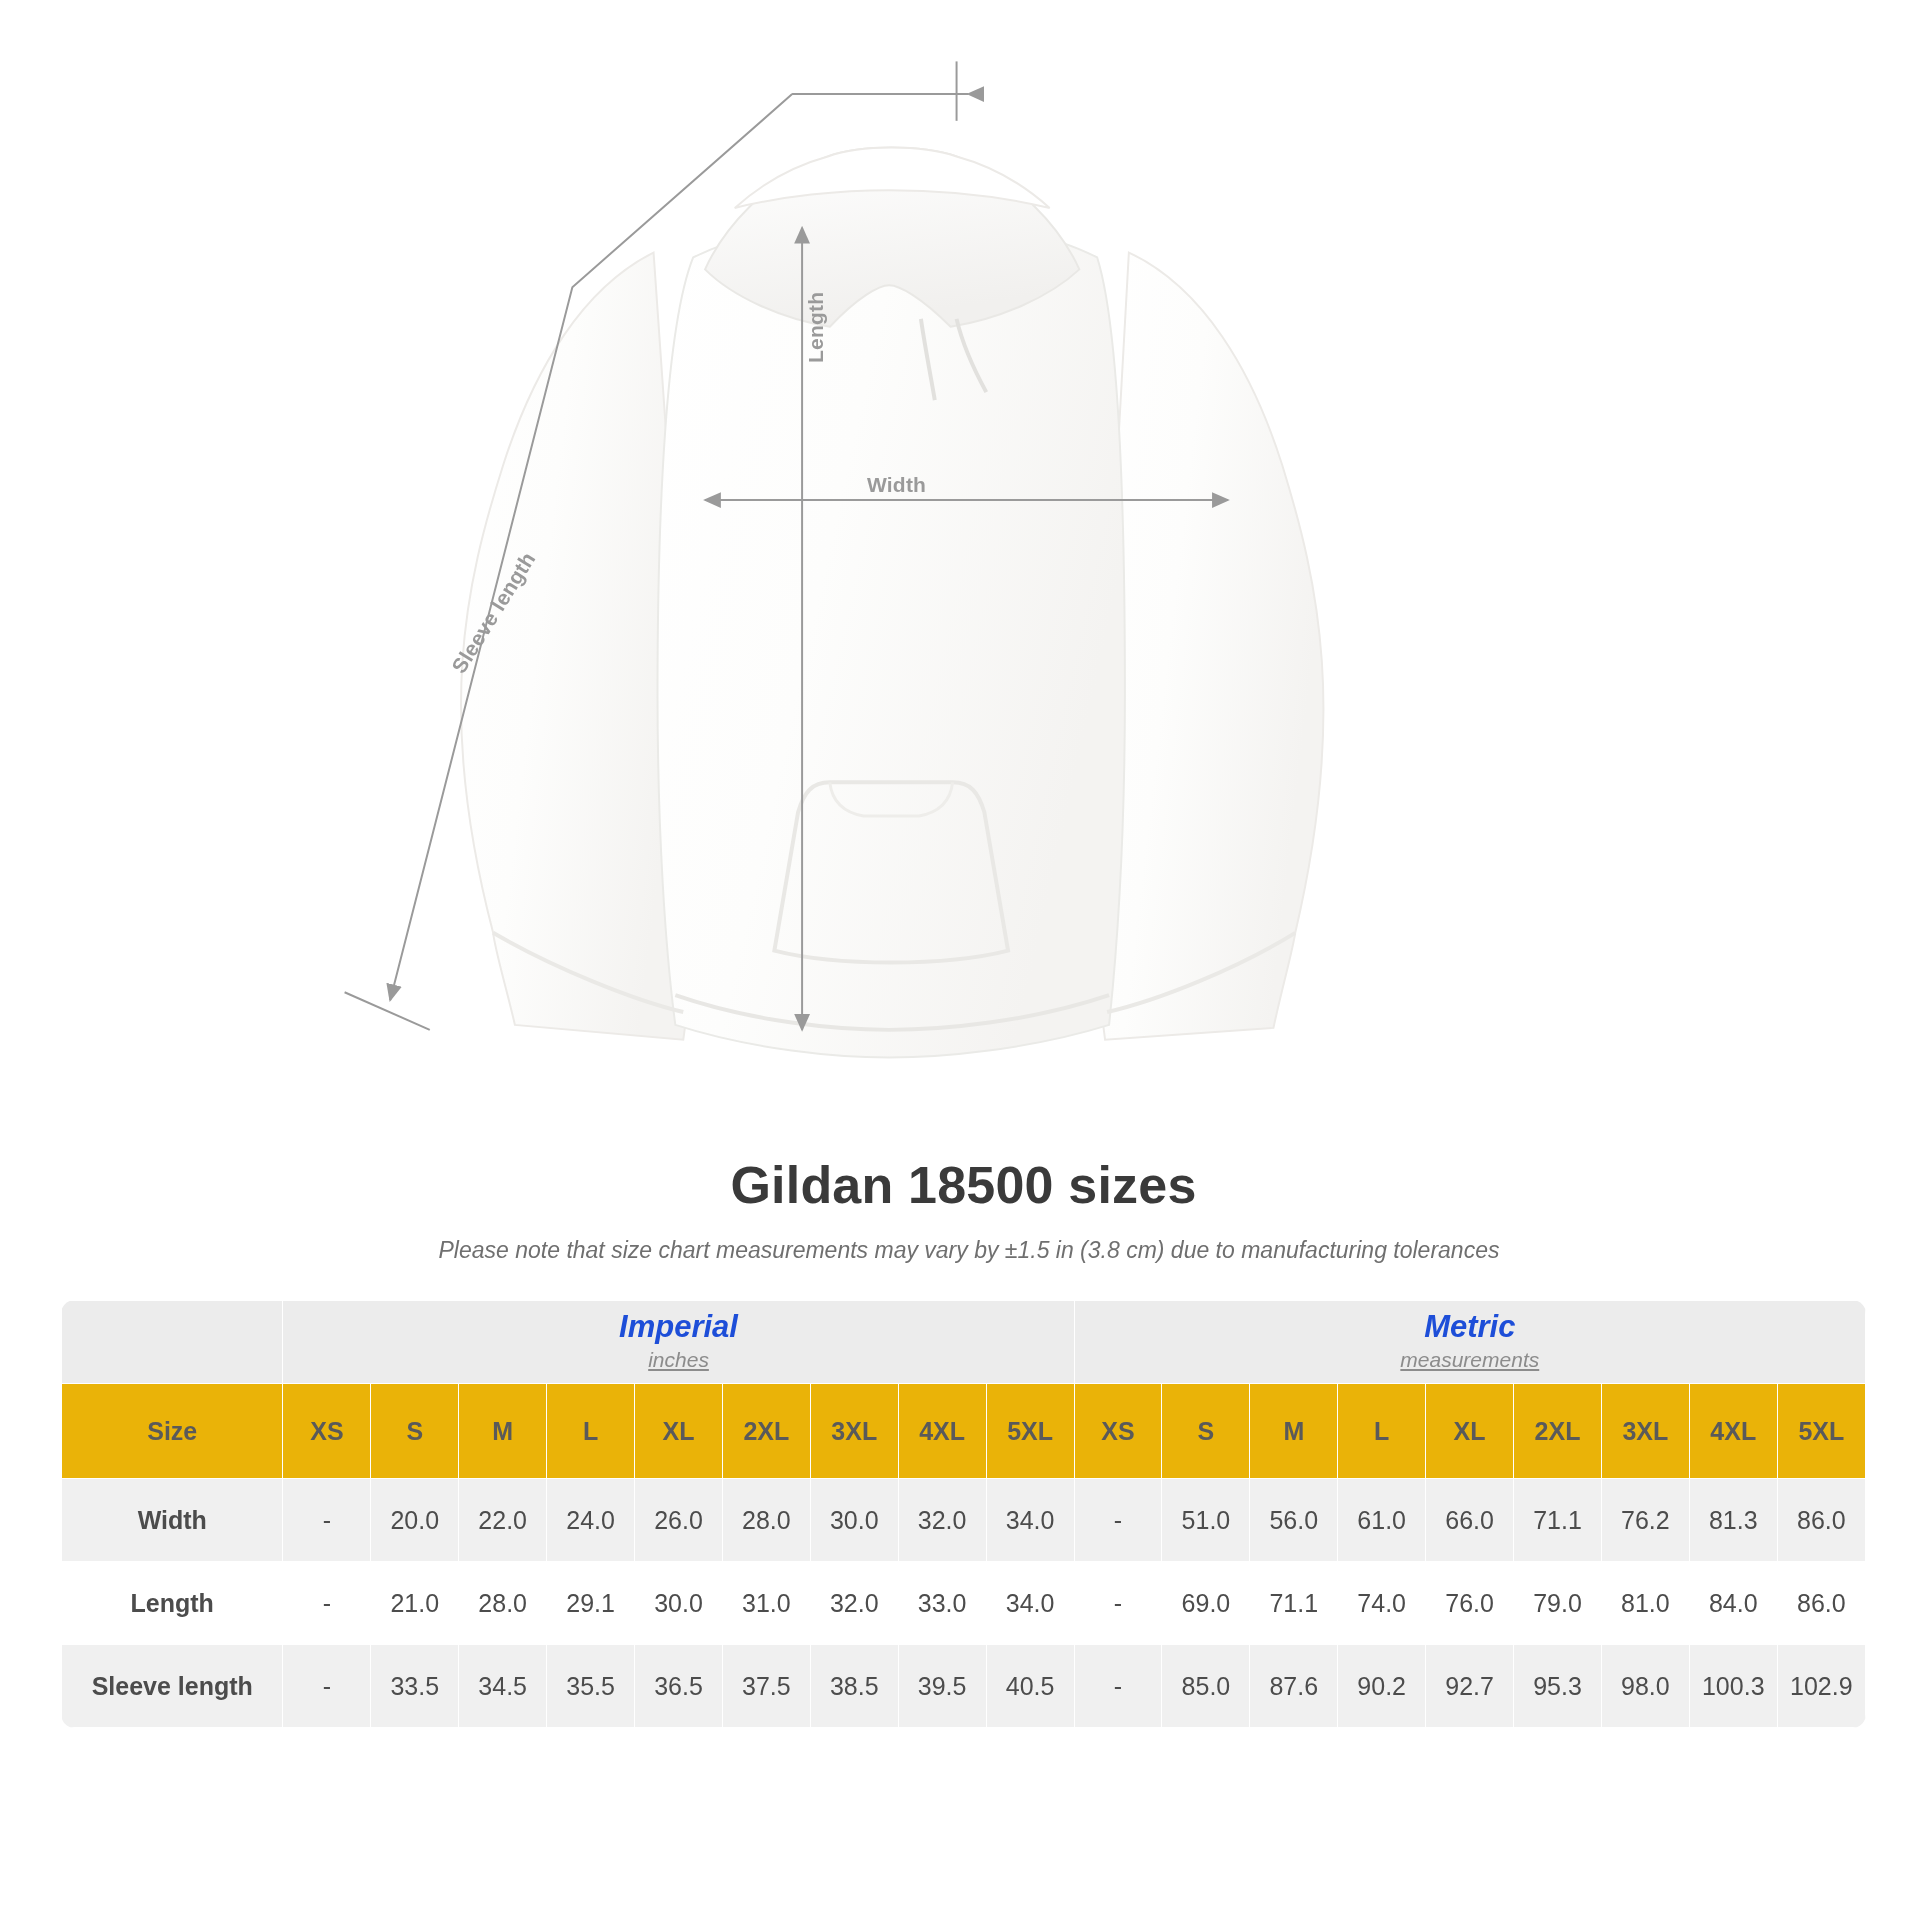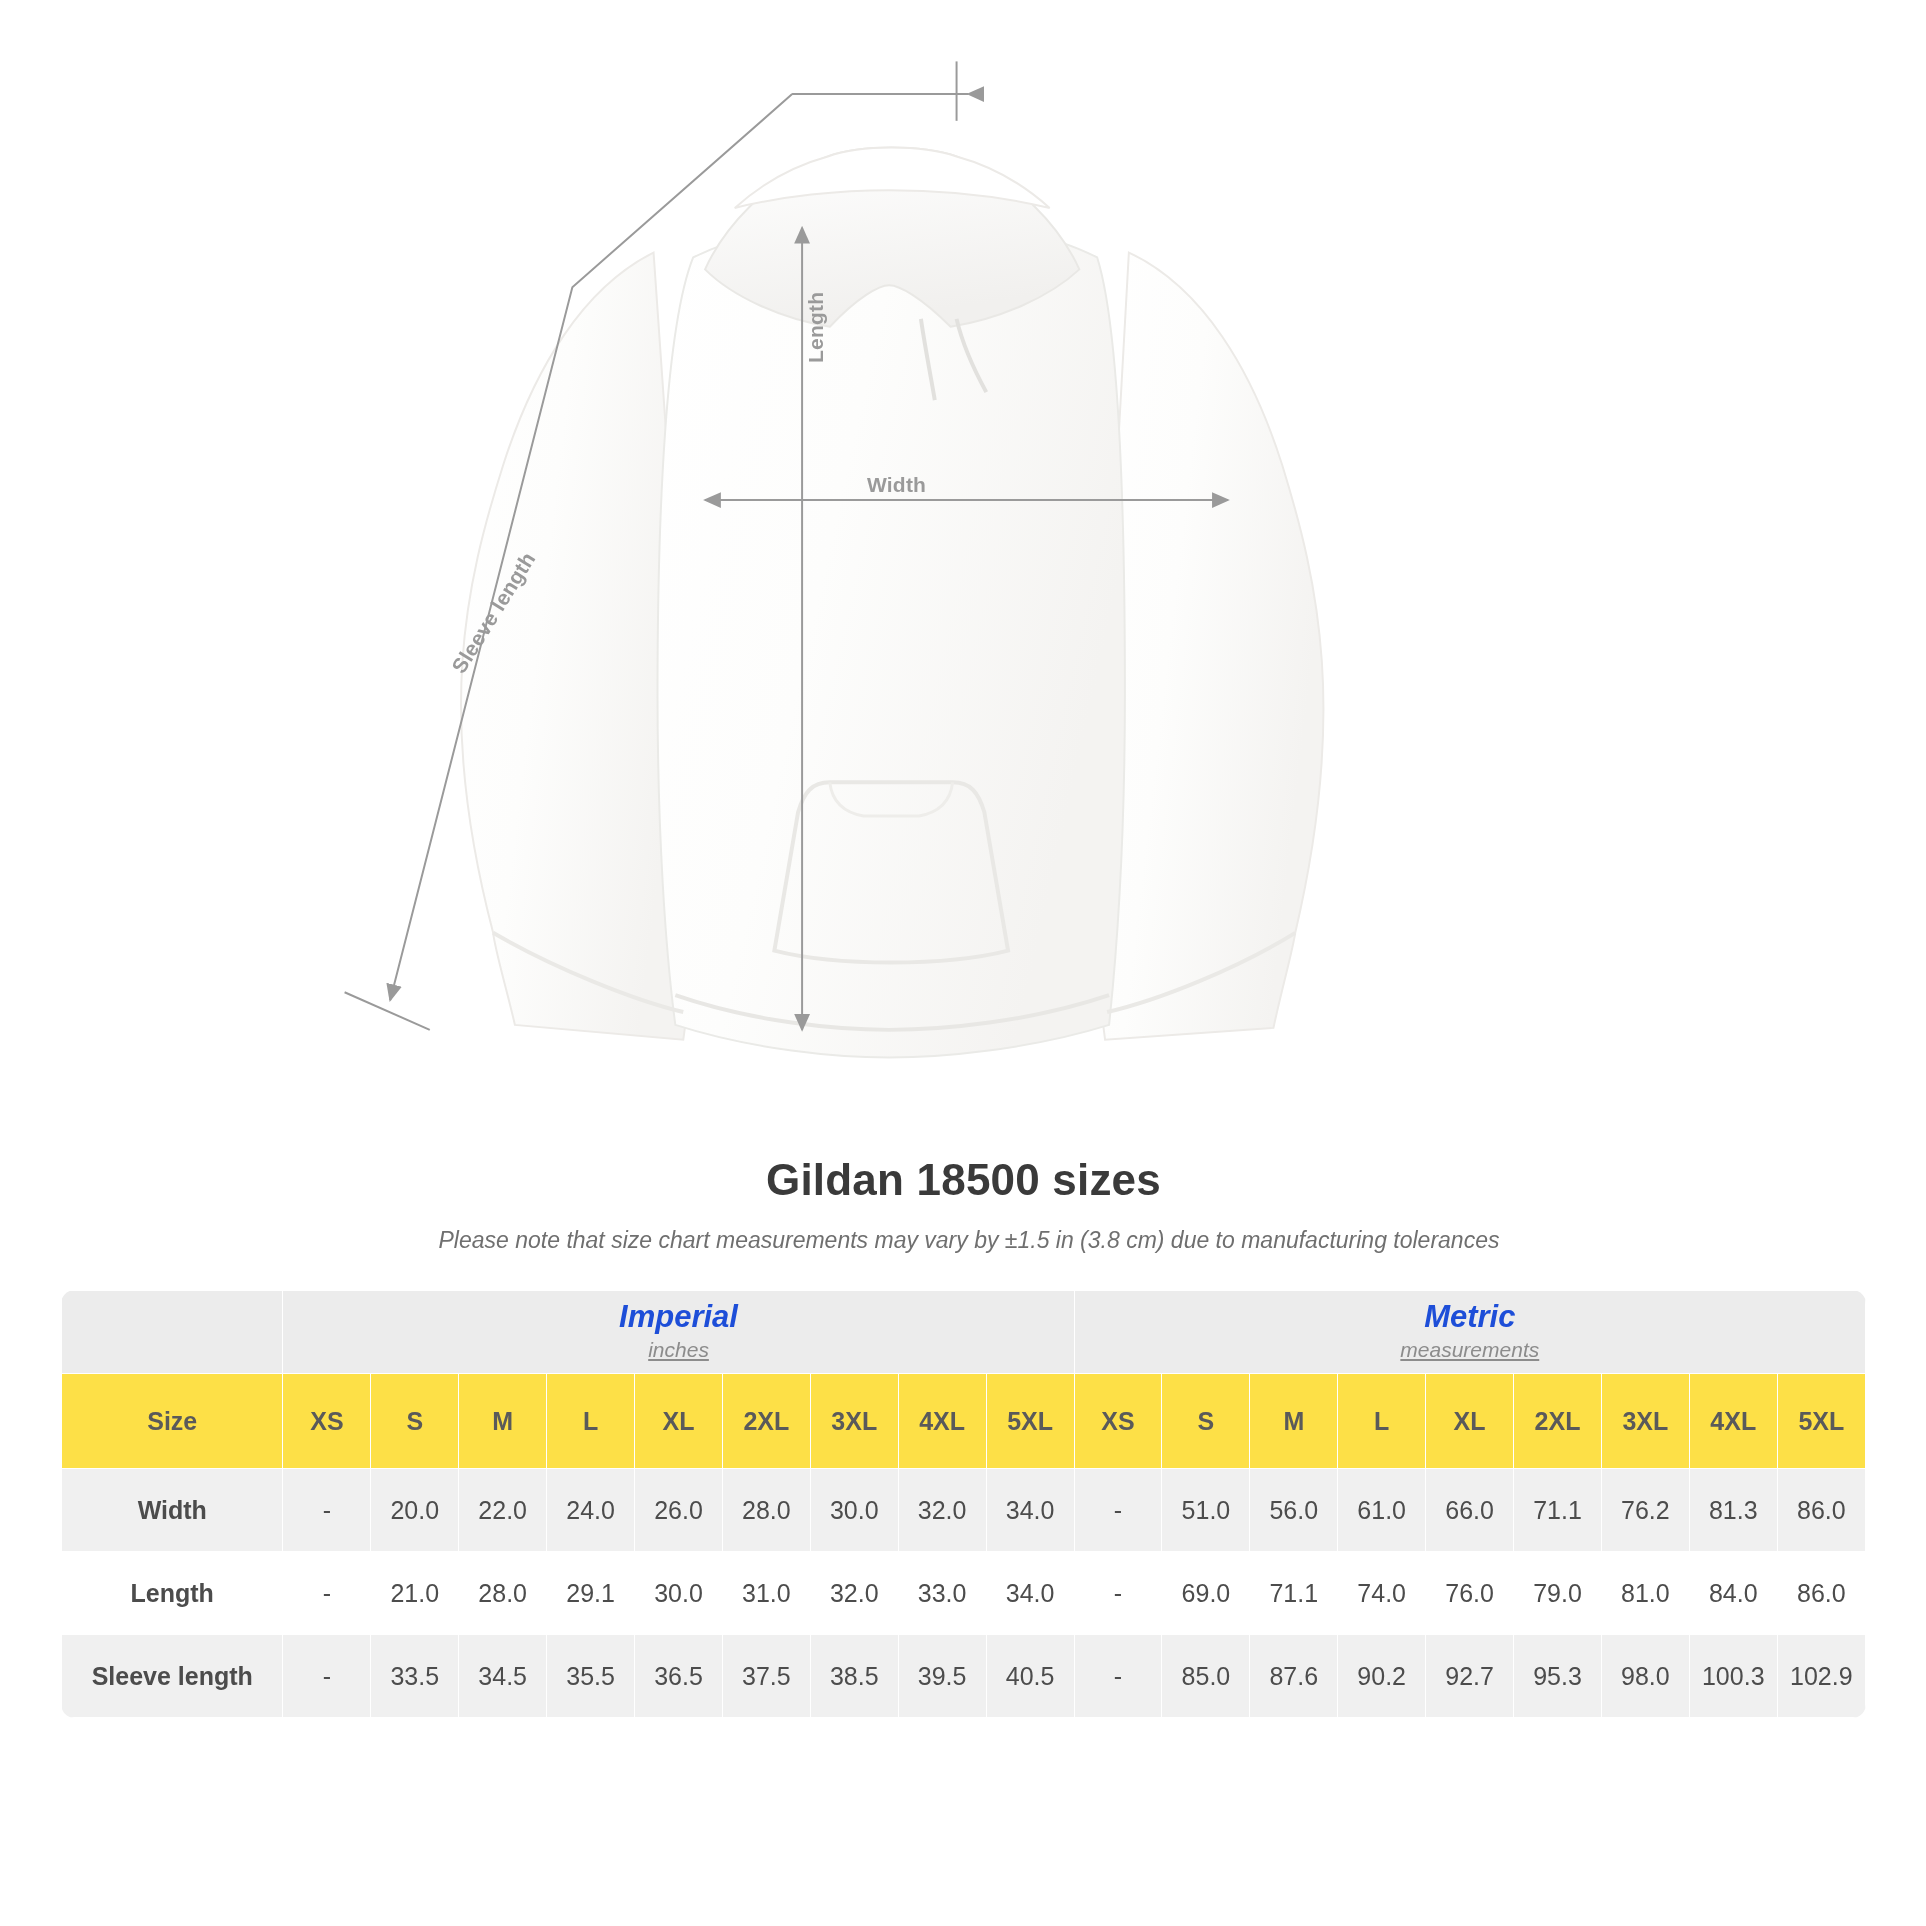--- a/index.html
+++ b/index.html
@@ -50,21 +50,21 @@
     transform: rotate(-58deg);
     transform-origin: left top;
   }
 
   
   .title-block {
     text-align: center;
     margin-top: 36px;
   }
   .chart-title {
-    font-size: 44px;
+    font-size: 52px;
     font-weight: bold;
     color: #3a3a3a;
     margin: 0 0 22px 0;
     letter-spacing: 0.2px;
   }
   .chart-note {
     font-size: 23px;
     font-style: italic;
     color: #6f6f6f;
     margin: 0;
@@ -104,21 +104,21 @@
     line-height: 1.15;
   }
   .unit-sub {
     font-size: 21px;
     font-style: italic;
     color: #8c8c8c;
     line-height: 1.4;
     text-decoration: underline;
   }
   tr.head-row td {
-    background: #fde047;
+    background: #eab308;
     font-weight: bold;
     color: #5a5a5a;
     font-size: 25px;
     height: 95px;
   }
   tr.row-alt td { background: #f0f0f0; }
   tr.row-plain td { background: #ffffff; }
   td.rowlabel {
     font-weight: bold;
     color: #4a4a4a;

